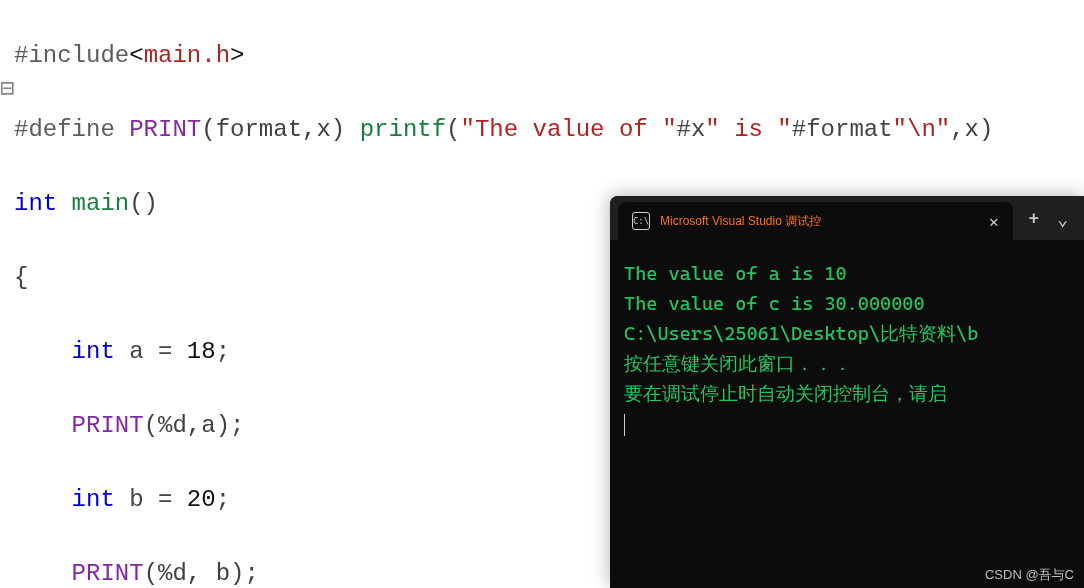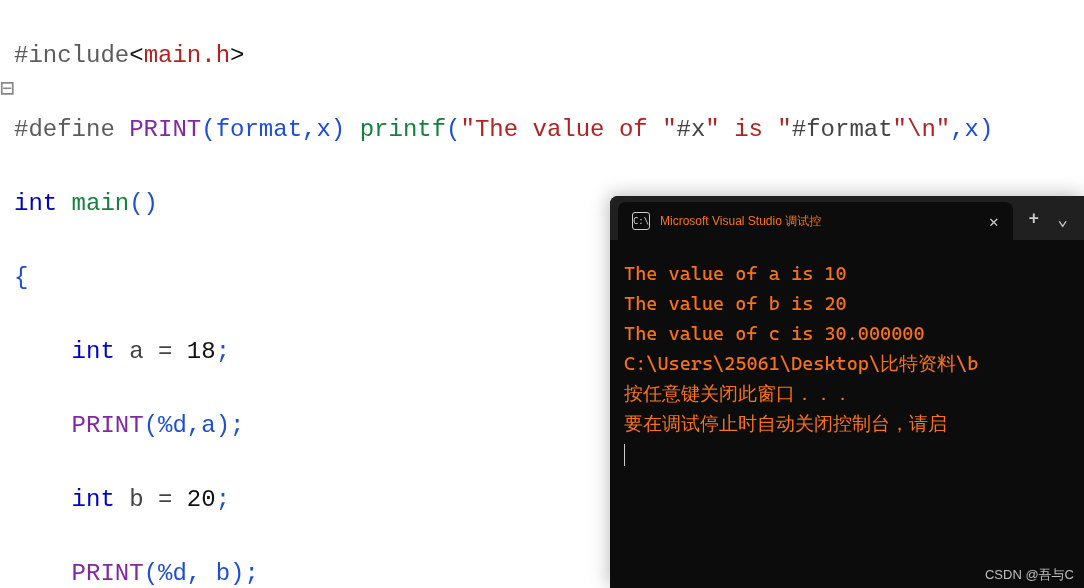--- a/index.html
+++ b/index.html
@@ -22,21 +22,21 @@
   left: 0;
   top: 74px;
   color: #888;
   font-size: 24px;
 }
 .c-directive { color: #5c5c5c; }
 .c-macro { color: #8128a3; }
 .c-angle { color: #111; }
 .c-header { color: #b22222; }
 .c-func { color: #15803d; }
-.c-paren { color: #1d4ed8; }
+.c-paren { color: #404040; }
 .c-ident { color: #444; }
 .c-string { color: #b22222; }
 .c-num { color: #111; }
 .c-type { color: #0000cd; }
 
 .terminal {
   position: absolute;
   left: 610px;
   top: 196px;
   width: 474px;
@@ -99,21 +99,21 @@
   gap: 18px;
   padding: 0 16px;
   color: #ccc;
   font-size: 18px;
 }
 .term-actions span { cursor: pointer; }
 .term-body {
   padding: 18px 14px 10px 14px;
   line-height: 30px;
   white-space: pre;
-  color: #f97316;
+  color: #22c55e;
 }
 .cursor {
   display: inline-block;
   width: 1px;
   height: 22px;
   background: #ccc;
   vertical-align: middle;
 }
 .watermark {
   position: absolute;
@@ -151,16 +151,16 @@
     <div class="term-tab">
       <span class="term-icon">C:\</span>
       <span class="term-tab-title">Microsoft Visual Studio 调试控</span>
       <span class="term-tab-close">✕</span>
     </div>
     <div class="term-actions">
       <span>+</span>
       <span>⌄</span>
     </div>
   </div>
-  <div class="term-body"><div>The value of a is 10</div><div>The value of b is 20</div><div>The value of c is 30.000000</div><div></div><div>C:\Users\25061\Desktop\比特资料\b</div><div>按任意键关闭此窗口．．．</div><div>要在调试停止时自动关闭控制台，请启</div><span class="cursor"></span></div>
+  <div class="term-body"><div>The value of a is 10</div><div>The value of c is 30.000000</div><div></div><div>C:\Users\25061\Desktop\比特资料\b</div><div>按任意键关闭此窗口．．．</div><div>要在调试停止时自动关闭控制台，请启</div><span class="cursor"></span></div>
 </div>
 
 <div class="watermark">CSDN @吾与C</div>
 
 </body></html>

